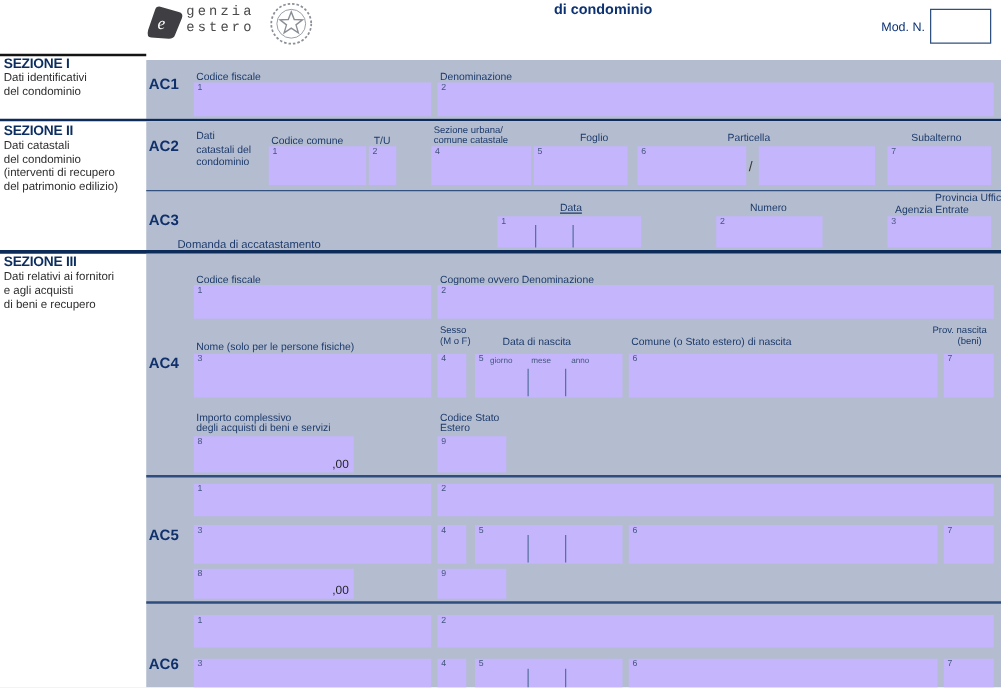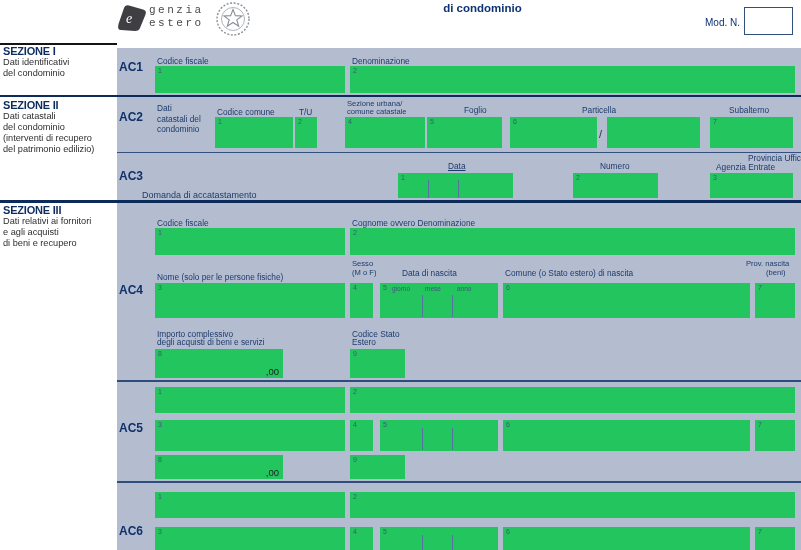--- a/index.html
+++ b/index.html
@@ -6,21 +6,21 @@
   .page{position:relative;width:801px;height:550px;background:#fff;overflow:hidden;
         font-family:"Liberation Sans",sans-serif;}
   .band{position:absolute;left:117px;width:684px;background:#b4bdd0;}
   .hline{position:absolute;}
   .sez{position:absolute;left:3px;width:112px;}
   .sez-title{font-size:11px;font-weight:bold;color:#0c2d5f;letter-spacing:-0.2px;}
   .sez-line{font-size:9.2px;color:#2e2e2e;line-height:11px;}
   .acid{position:absolute;left:119px;font-weight:bold;font-size:12px;color:#0f306b;}
   .fl{position:absolute;font-size:8.3px;color:#1d3a6b;white-space:nowrap;}
   .fl-sm{font-size:7.6px;}
-  .bx{position:absolute;background:#22c55e;text-align:center;}
+  .bx{position:absolute;background:#c4b5fd;text-align:center;}
   .n{position:absolute;top:1px;left:3px;font-size:7px;color:#44567c;}
   .dec{position:absolute;right:4px;bottom:1px;font-size:9.5px;color:#1e1e1e;}
   .tk{position:absolute;width:1px;background:#5672a0;}
   .sub{position:absolute;top:2px;font-size:6.5px;color:#44567c;}
   .slash{position:absolute;font-size:11px;color:#333;}
   .ttl{position:absolute;left:330px;top:2px;width:305px;text-align:center;color:#0d3273;}
   .ttl .q{font-size:13px;font-weight:bold;}
   .ttl .r{font-size:11.5px;font-weight:bold;}
   .logo-txt{position:absolute;left:149px;top:4px;font-family:"Liberation Mono",monospace;
             font-size:11px;letter-spacing:2.5px;color:#4a4a4a;line-height:13px;}

